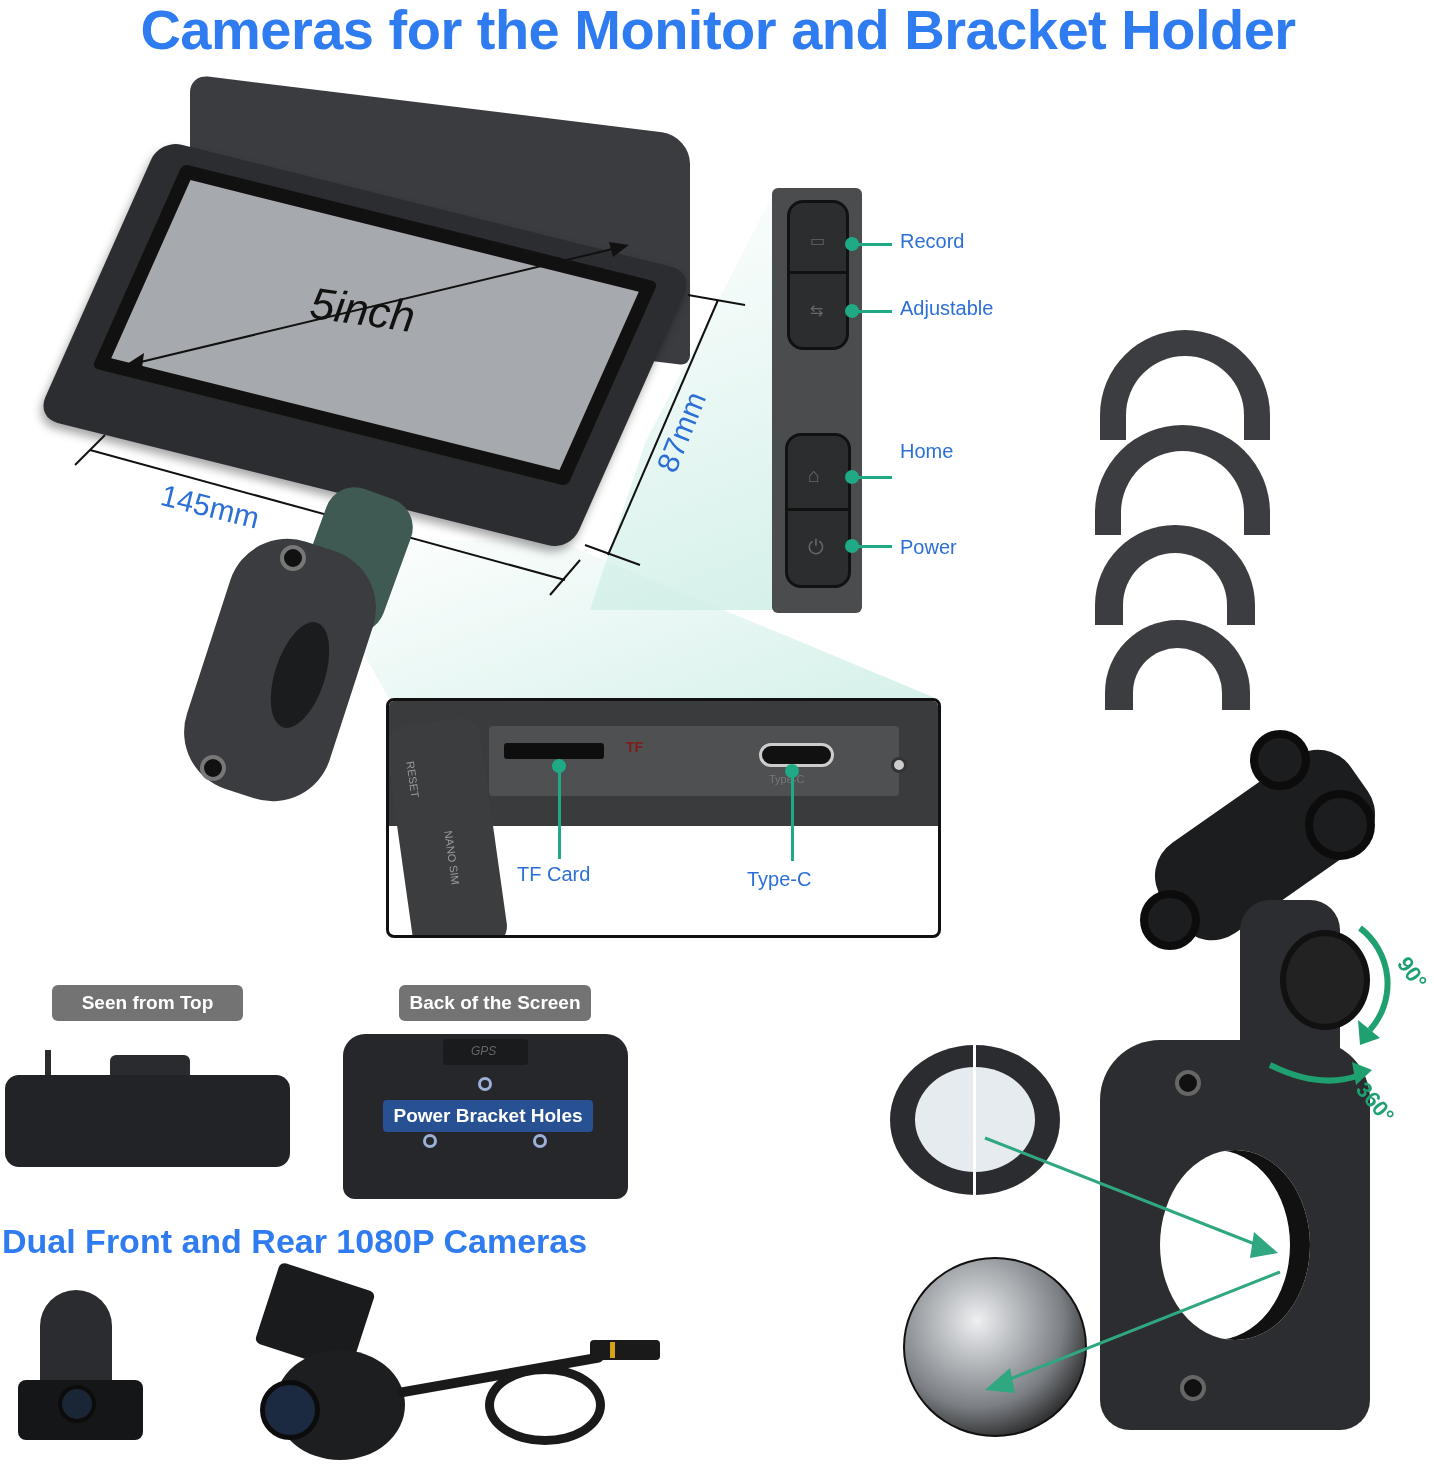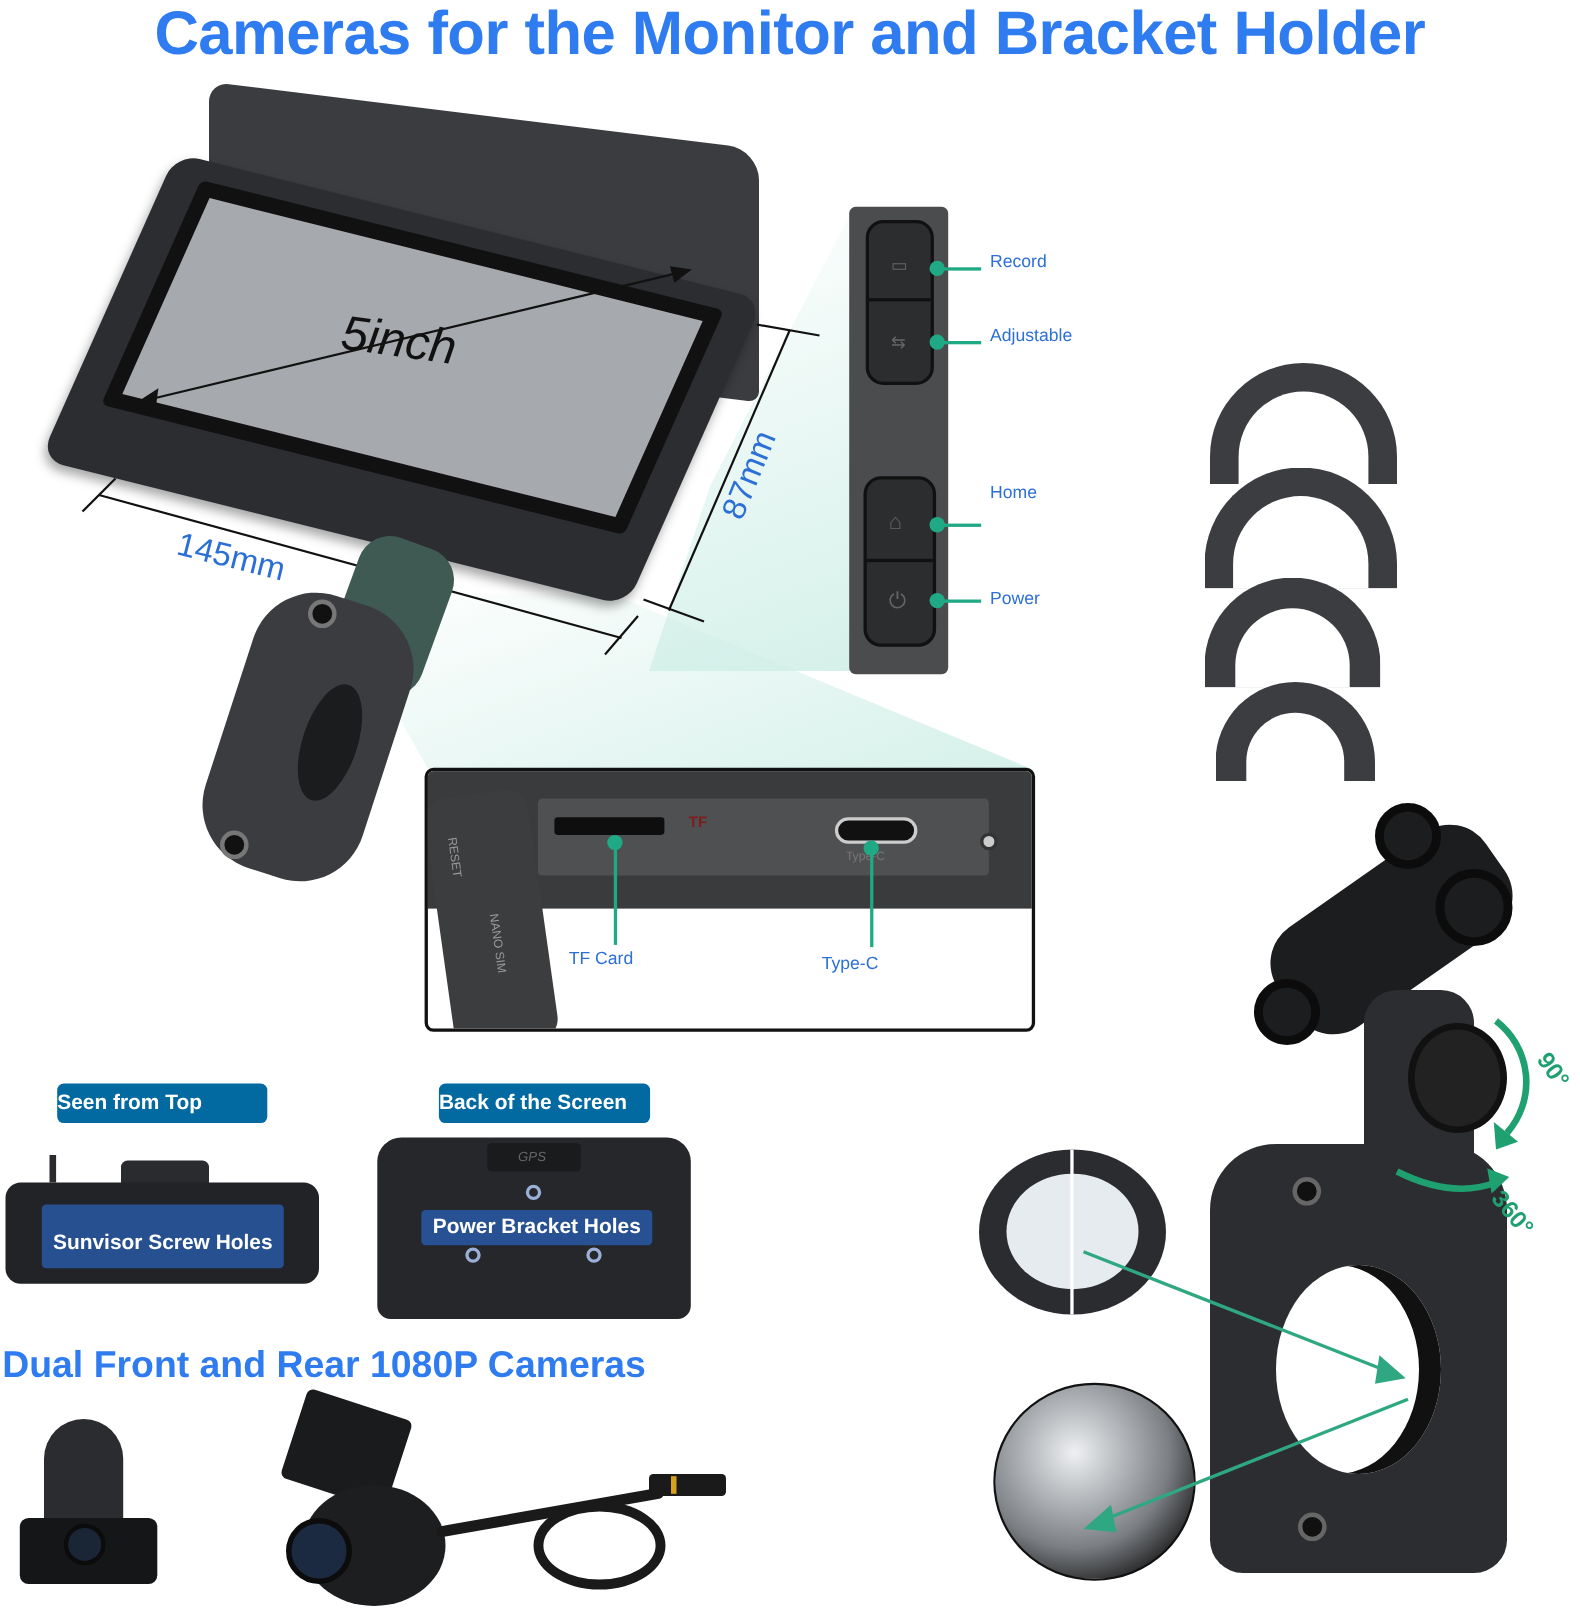--- a/index.html
+++ b/index.html
@@ -5,26 +5,26 @@
   * { box-sizing: border-box; margin: 0; padding: 0; }
   html, body { width: 1436px; height: 1464px; background: #ffffff; overflow: hidden; }
   body { position: relative; font-family: "Liberation Sans", sans-serif; }
   .abs { position: absolute; }
   .title {
     left: 0; top: 0; width: 1436px; text-align: center;
     font-family: "Liberation Sans", sans-serif; font-weight: 700;
     font-size: 56px; color: #2f7bf0; letter-spacing: -0.5px; line-height: 60px;
   }
   .teal-beam { background: linear-gradient(160deg, rgba(206,238,230,0.0), rgba(206,238,230,0.85)); }
-  .blue-label { color: #2c6fd6; font-size: 16px; }
+  .blue-label { color: #2c6fd6; font-size: 20px; }
   .callout-line { background: #1fa985; height: 3px; }
   .callout-dot { width: 14px; height: 14px; border-radius: 50%; background: #1fa985; }
   .pill {
-    background: #0369a1; color: #fff; font-weight: 700; font-size: 19px;
-    border-radius: 6px; text-align: left; line-height: 36px;
+    background: #737373; color: #fff; font-weight: 700; font-size: 19px;
+    border-radius: 6px; text-align: center; line-height: 36px;
   }
   .overlay-label {
     background: rgba(40,90,170,0.82); color: #fff; font-weight: 700; font-size: 19px;
     text-align: center; border-radius: 4px;
   }
   .adj-text { color: #3b7ae0; font-weight: 700; font-size: 18px; text-align: center; line-height: 34px; }
   .section-title { font-weight: 700; font-size: 34px; color: #2f7bf0; }
   .dark { background: #2b2d30; }
 </style>
 </head>
@@ -125,21 +125,20 @@
   <div class="abs callout-dot" style="left:396px; top:63px;"></div>
   <div class="abs" style="left:402px; top:72px; width:3px; height:88px; background:#1fa985;"></div>
   <div class="abs blue-label" style="left:358px; top:167px;">Type-C</div>
 </div>
 
 <div class="abs pill" style="left:52px; top:985px; width:191px; height:36px;">Seen from Top</div>
 <div class="abs" style="left:5px; top:1050px; width:285px; height:120px;">
   <div class="abs" style="left:105px; top:5px; width:80px; height:30px; background:#2a2b2e; border-radius:6px;"></div>
   <div class="abs" style="left:40px; top:0; width:6px; height:25px; background:#2a2b2e;"></div>
   <div class="abs" style="left:0; top:25px; width:285px; height:92px; background:#222326; border-radius:14px;"></div>
-  <div class="abs overlay-label" style="left:33px; top:45px; width:220px; height:58px; line-height:70px;">Sunvisor Screw Holes</div>
 </div>
 
 <div class="abs pill" style="left:399px; top:985px; width:192px; height:36px;">Back of the Screen</div>
 <div class="abs" style="left:343px; top:1034px; width:285px; height:165px; background:#26272a; border-radius:22px 22px 12px 12px;">
   <div class="abs" style="left:100px; top:5px; width:85px; height:26px; background:#1a1b1d; border-radius:4px;"></div>
   <div class="abs" style="left:128px; top:10px; color:#666; font-size:12px; font-style:italic;">GPS</div>
   <div class="abs" style="left:135px; top:43px; width:14px; height:14px; border-radius:50%; border:3px solid #9ab0d8;"></div>
   <div class="abs" style="left:80px; top:100px; width:14px; height:14px; border-radius:50%; border:3px solid #9ab0d8;"></div>
   <div class="abs" style="left:190px; top:100px; width:14px; height:14px; border-radius:50%; border:3px solid #9ab0d8;"></div>
   <div class="abs overlay-label" style="left:40px; top:66px; width:210px; height:32px; line-height:32px;">Power Bracket Holes</div>

